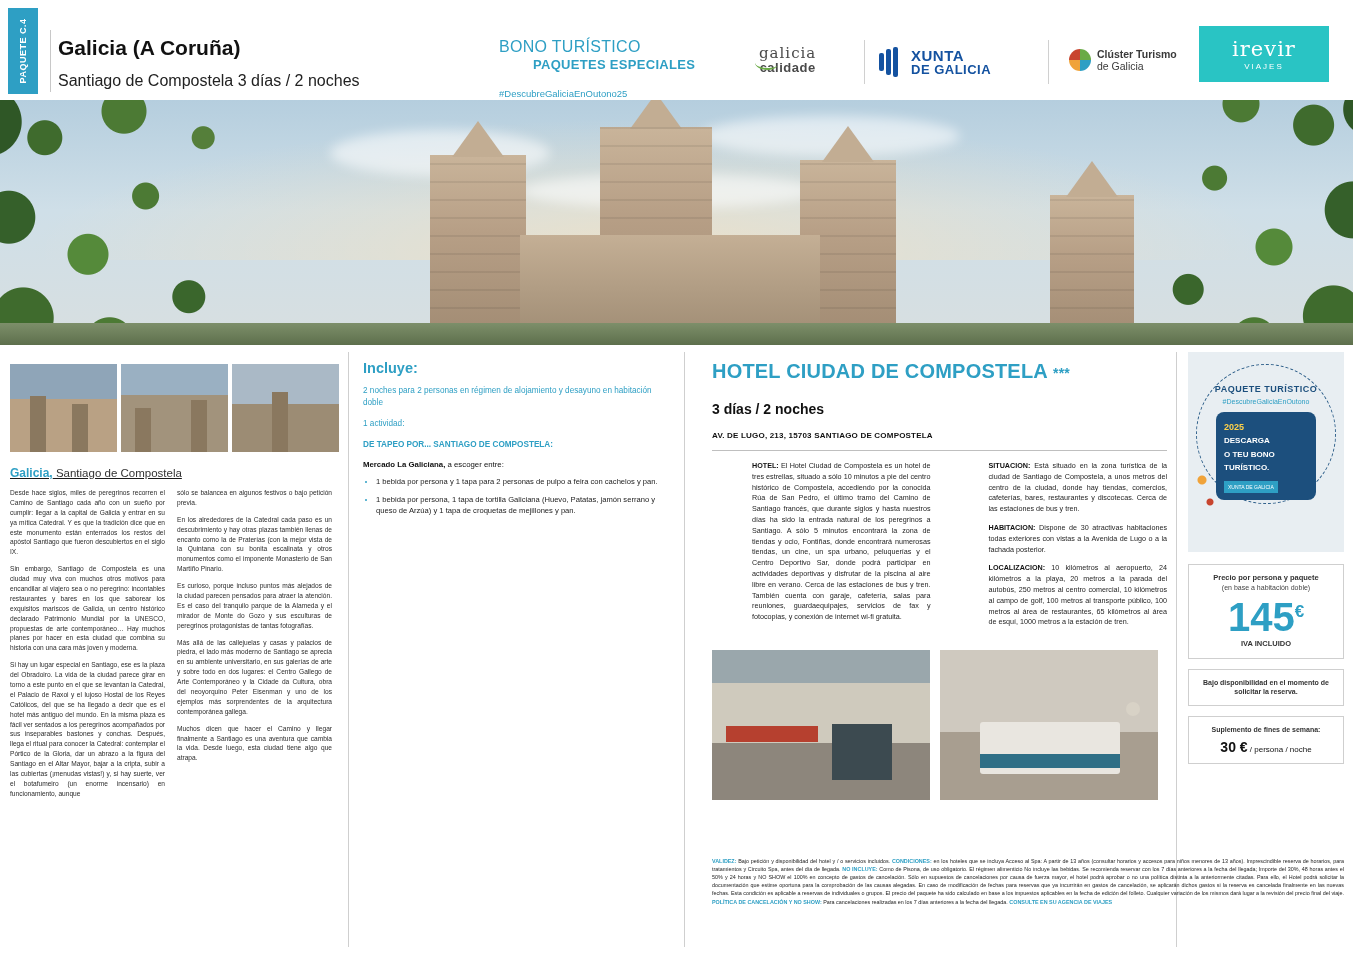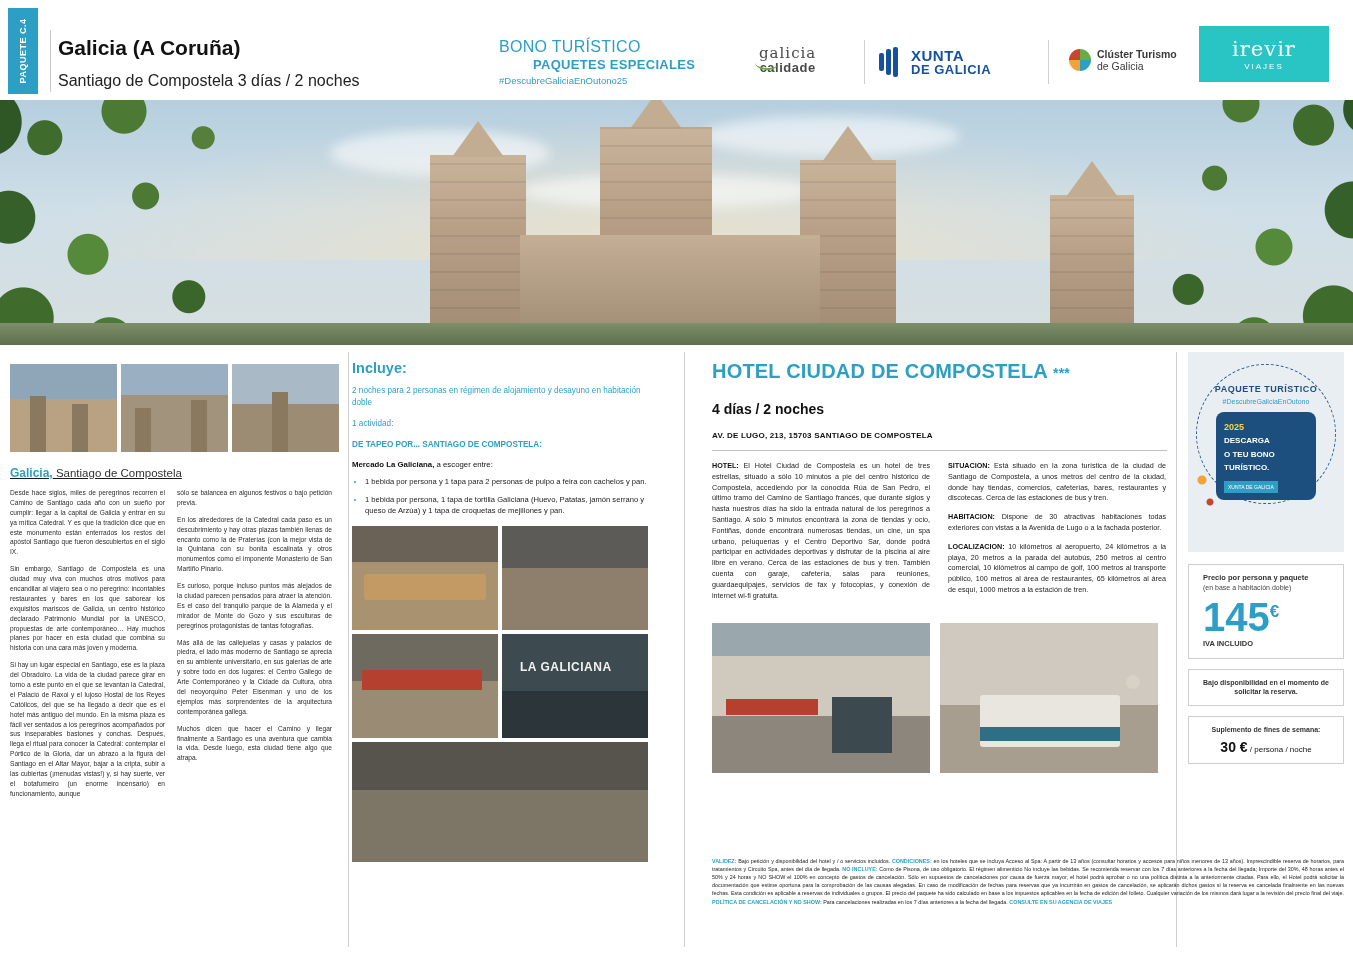--- a/index.html
+++ b/index.html
@@ -37,21 +37,21 @@
     font-size:16px; color:#222;
   }
   .hdr-divider {
     position:absolute; left:6px; top:20px; width:1px; height:62px; background:#c8c8c8;
   }
   .bono {
     position:absolute; left:455px; top:28px; text-align:left;
   }
   .bono .l1 { font-size:16px; font-weight:normal; color:#2e9fc4; letter-spacing:.3px; }
   .bono .l2 { font-size:13px; font-weight:bold; color:#2e9fc4; letter-spacing:.3px; margin-top:1px;padding-left:34px;}
-  .bono .l3 { font-size:9.5px; color:#2e9fc4; margin-top:3px; }
+  .bono .l3 { font-size:9.5px; color:#2e9fc4; margin-top:16px; }
 
   .logos { position:absolute; left:680px; top:30px; width:470px; height:50px; }
   .logo-gc { position:absolute; left:35px; top:4px; text-align:center; color:#4a4a4a; }
   .logo-gc .g1 { font-family:"DejaVu Serif", serif; font-size:15px; letter-spacing:1px; }
   .logo-gc .g2 { font-size:13px; font-weight:bold; letter-spacing:.5px; margin-top:-2px;}
   .logo-gc .swoosh {
     position:absolute; left:-4px; top:14px; width:22px; height:12px;
     border-bottom:2px solid #6aab46; border-radius:0 0 40% 60%;
   }
   .logo-xunta {
@@ -162,21 +162,21 @@
   .col1-title { margin-top:14px; font-size:11.5px;text-decoration:underline; }
   .col1-title b { color:#2e9fc4; font-size:12px; }
   .col1-title span { color:#333; }
   .col1-cols { display:flex; gap:12px; margin-top:8px; }
   .col1-cols p {
     font-size:6.6px; line-height:1.5; text-align:justify; margin:0 0 7px 0; color:#2b2b2b;
   }
   .col1-cols > div { width:155px; }
 
   
-  .col2 { position:absolute; left:352px; top:8px; width:300px; }
+  .col2 { position:absolute; left:363px; top:8px; width:300px; }
   .h-incluye { color:#2e9fc4; font-size:14.5px; font-weight:bold; margin-bottom:9px; }
   .col2 p.blue { color:#2e9fc4; font-size:8.2px; line-height:1.45; margin:0 0 9px 0; }
   .col2 p.blue.b { font-weight:bold; }
   .col2 ul { margin:0; padding-left:13px; }
   .col2 li { font-size:7.6px; line-height:1.45; margin-bottom:7px; color:#222; }
   .col2 li::marker { color:#2e9fc4; }
   .food-grid { margin-top:10px; display:grid; grid-template-columns:146px 146px; gap:4px; }
   .food { height:104px; position:relative; overflow:hidden; }
   .f1 { background:linear-gradient(180deg,#6b6257 0 35%, #a8926f 35% 100%); }
   .f2 { background:linear-gradient(180deg,#5c5b57 0 40%, #8d7f6c 40% 100%); }
@@ -190,21 +190,21 @@
   .f1 .table { position:absolute; left:12px; top:48px; width:122px; height:26px; background:#c39a63; border-radius:3px;}
   .f3 .awning { position:absolute; left:10px; top:36px; width:120px; height:20px; background:#b6402f; }
 
   
   .col3 { position:absolute; left:712px; top:8px; width:455px; }
   .hotel-name { color:#2e9fc4; font-size:20px; font-weight:bold; letter-spacing:.2px; }
   .hotel-days { font-size:14px; font-weight:bold; margin-top:18px; color:#111; }
   .hotel-addr { font-size:8px; font-weight:bold; margin-top:14px; color:#111; letter-spacing:.2px;}
   .hr-blue { height:1px; background:#bfbfbf; margin:10px 0 10px 0; }
   .hotel-cols { display:flex; gap:18px; margin-top:6px; }
-  .hotel-cols > div { width:218px; }
+  .hotel-cols > div { width:218px;margin-left:40px; }
   .hotel-cols p { font-size:7.2px; line-height:1.5; text-align:justify; margin:0 0 8px 0; color:#242424; }
   .hotel-cols b { color:#111; }
   .hotel-imgs { display:flex; gap:10px; margin-top:14px; }
   .himg { height:150px; position:relative; overflow:hidden; }
   .hi1 { width:218px; background:linear-gradient(180deg,#9aa7ac 0 22%, #cfcabd 22% 62%, #8d867c 62% 100%); }
   .hi2 { width:218px; background:linear-gradient(180deg,#cfc9bf 0 55%, #a89e90 55% 100%); }
   .hi1 .awn { position:absolute; left:14px; top:76px; width:92px; height:16px; background:#b6402f;}
   .hi1 .door { position:absolute; left:120px; top:74px; width:60px; height:56px; background:#3c4a50;}
   .hi2 .bed { position:absolute; left:40px; top:72px; width:140px; height:52px; background:#e9e6e0; border-radius:3px;}
   .hi2 .bedrunner { position:absolute; left:40px; top:104px; width:140px; height:14px; background:#2f6f86;}
@@ -235,22 +235,22 @@
   .promo .phone .d { font-size:8px; font-weight:bold; line-height:1.2; margin-top:4px;}
   .promo .phone .tag { margin-top:8px; background:#2e9fc4; font-size:5px; padding:3px 4px; display:inline-block;}
   .promo .conf { position:absolute; left:6px; top:120px; width:40px; height:40px;
     background:
       radial-gradient(circle at 20% 20%, #f0a33a 0 4px, transparent 5px),
       radial-gradient(circle at 70% 40%, #6aab46 0 3px, transparent 4px),
       radial-gradient(circle at 40% 75%, #c8452f 0 3px, transparent 4px);
   }
 
   .price-box {
-    margin-top:12px; width:156px; border:1px solid #cfcfcf; 
-    padding:8px 6px 10px 14px;
+    margin-top:12px; width:156px; border:1px solid #cfcfcf; text-align:center;
+    padding:8px 6px 10px 6px;
   }
   .price-box .pl1 { font-size:7.5px; font-weight:bold; color:#333; }
   .price-box .pl2 { font-size:7px; color:#444; margin-top:2px; }
   .price-box .amount { font-size:40px; font-weight:bold; color:#2e9fc4; line-height:1; margin-top:6px; }
   .price-box .amount sup { font-size:17px; }
   .price-box .iva { font-size:7.5px; font-weight:bold; color:#333; margin-top:2px;}
   .note-box {
     margin-top:10px; width:156px; border:1px solid #cfcfcf; text-align:center;
     padding:8px 8px; font-size:7px; line-height:1.35; color:#333; font-weight:bold;
   }
@@ -383,41 +383,28 @@
       <p class="blue">1 actividad:</p>
       <p class="blue b">DE TAPEO POR... SANTIAGO DE COMPOSTELA:</p>
       <p style="font-size:7.8px;margin:0 0 7px 0;color:#111;">
         <b>Mercado La Galiciana,</b><span> a escoger entre:</span>
       </p>
       <ul>
         <li>1 bebida por persona y 1 tapa para 2 personas de pulpo a feira con cachelos y pan.</li>
         <li>1 bebida por persona, 1 tapa de tortilla Galiciana (Huevo, Patatas, jamón serrano y queso de Arzúa) y 1 tapa de croquetas de mejillones y pan.</li>
       </ul>
 
-      <div class="food-grid">
-        <div class="food f1">
-            <div class="table"></div>
-          </div>
-        <div class="food f2"></div>
-        <div class="food f3">
-            <div class="awning"></div>
-          </div>
-        <div class="food f4">
-          <div class="sign">LA GALICIANA</div>
-        </div>
-        <div class="food f5"></div>
-      </div>
     </div>
 
     <div class="col3">
       <div class="hotel-name">
         <span>HOTEL CIUDAD DE COMPOSTELA</span>
         <span style="font-size:14px">***</span>
       </div>
-      <div class="hotel-days">4 días / 2 noches</div>
+      <div class="hotel-days">3 días / 2 noches</div>
       <div class="hotel-addr">AV. DE LUGO, 213, 15703 SANTIAGO DE COMPOSTELA</div>
       <div class="hr-blue"></div>
 
       <div class="hotel-cols">
         <div>
           <p>
             <b>HOTEL:</b><span> El Hotel Ciudad de Compostela es un hotel de tres estrellas, situado a sólo 10 minutos a pie del centro histórico de Compostela, accediendo por la conocida Rúa de San Pedro, el último tramo del Camino de Santiago francés, que durante siglos y hasta nuestros días ha sido la entrada natural de los peregrinos a Santiago. A sólo 5 minutos encontrará la zona de tiendas y ocio, Fontiñas, donde encontrará numerosas tiendas, un cine, un spa urbano, peluquerías y el Centro Deportivo Sar, donde podrá participar en actividades deportivas y disfrutar de la piscina al aire libre en verano. Cerca de las estaciones de bus y tren. También cuenta con garaje, cafetería, salas para reuniones, guardaequipajes, servicios de fax y fotocopias, y conexión de internet wi-fi gratuita.</span>
           </p>
         </div>
         <div>

